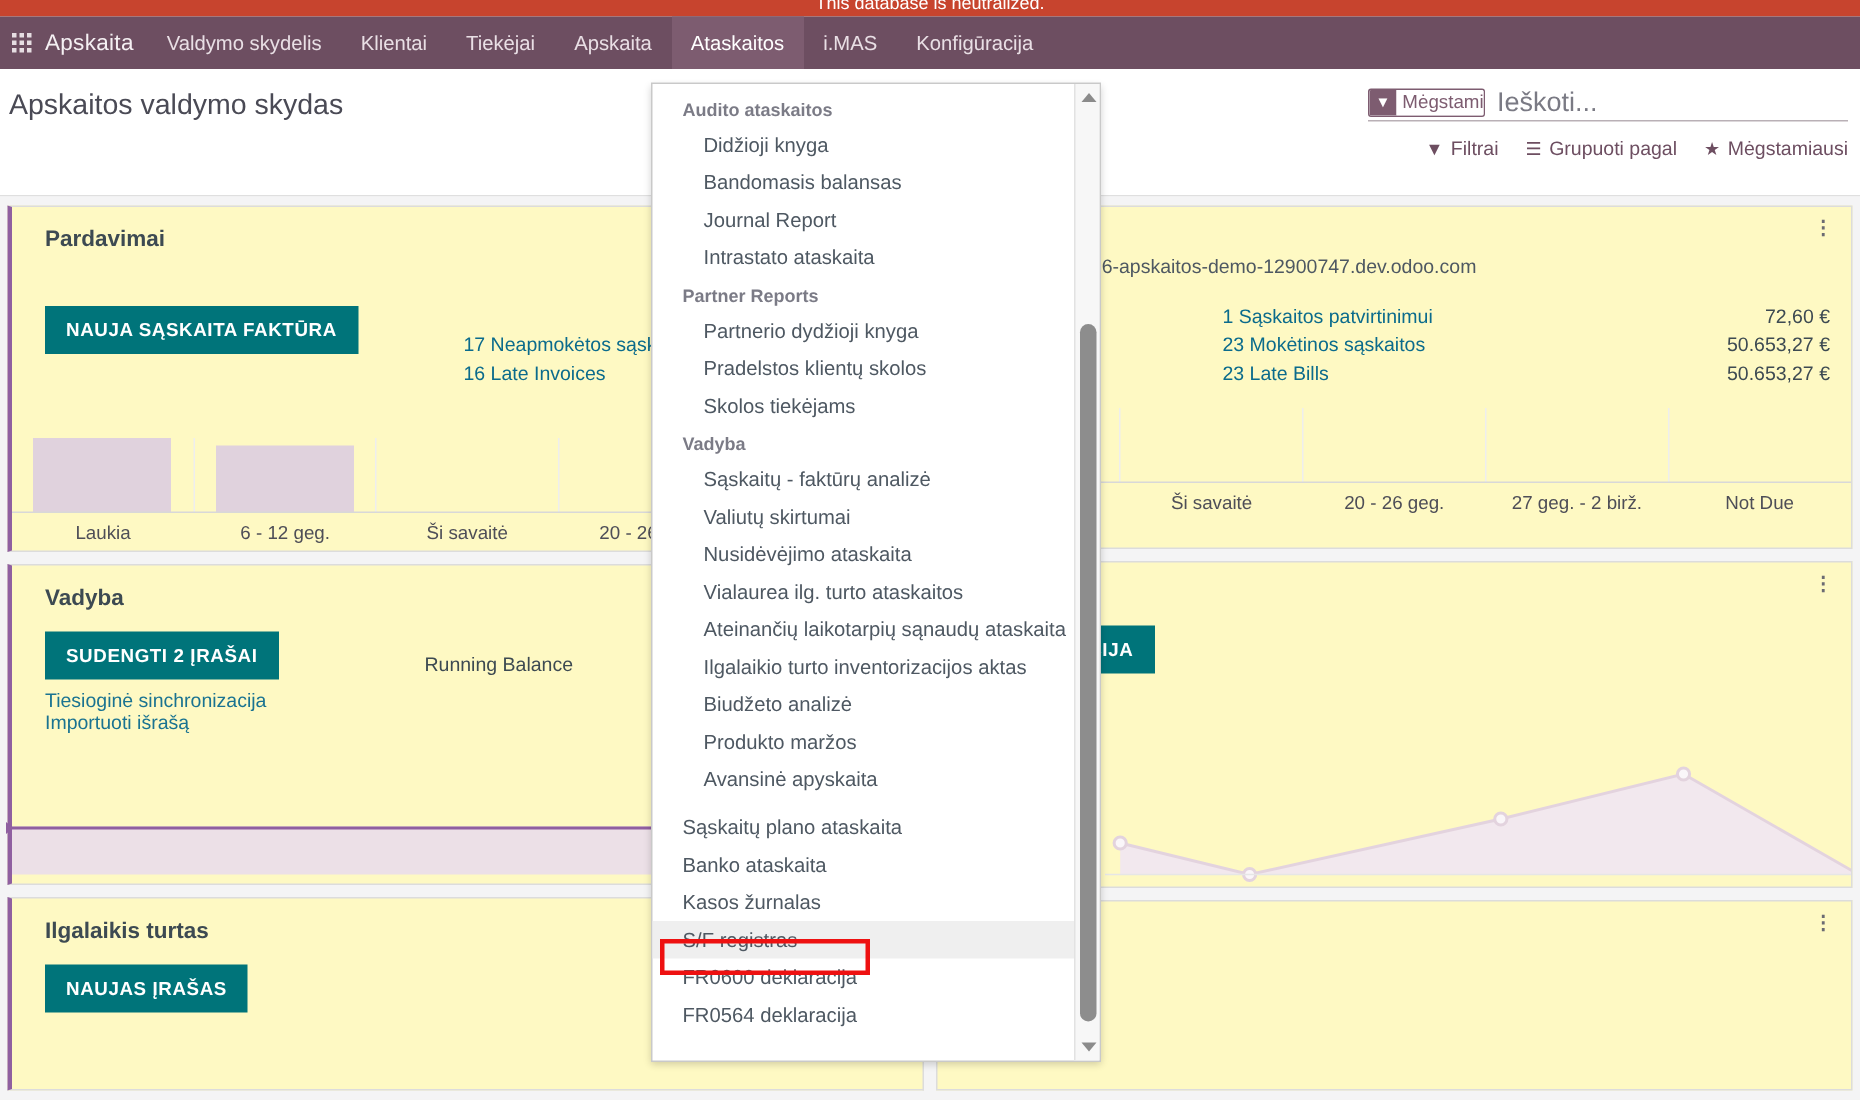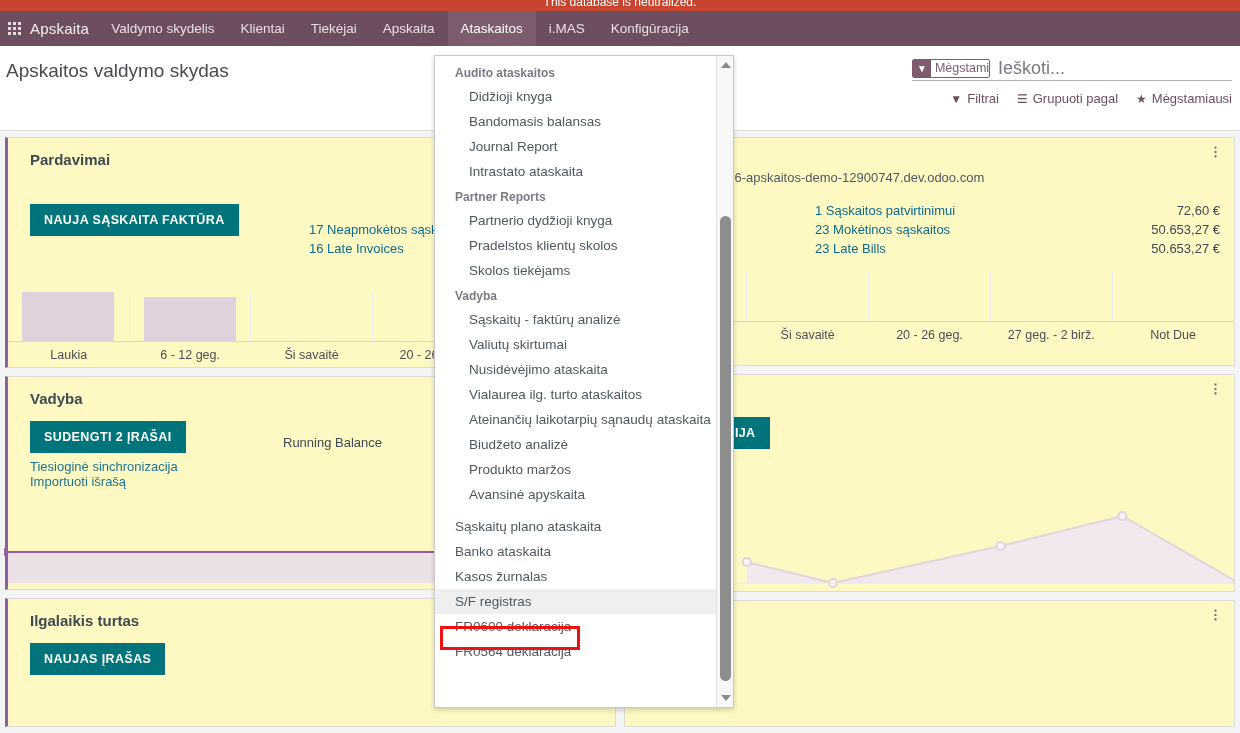--- a/index.html
+++ b/index.html
@@ -383,20 +383,21 @@
       <div class="dd-item">Partnerio dydžioji knyga</div>
       <div class="dd-item">Pradelstos klientų skolos</div>
       <div class="dd-item">Skolos tiekėjams</div>
 
       <div class="dd-section">Vadyba</div>
       <div class="dd-item">Sąskaitų - faktūrų analizė</div>
       <div class="dd-item">Valiutų skirtumai</div>
       <div class="dd-item">Nusidėvėjimo ataskaita</div>
       <div class="dd-item">Vialaurea ilg. turto ataskaitos</div>
       <div class="dd-item">Ateinančių laikotarpių sąnaudų ataskaita</div>
+      <div class="dd-item">Ilgalaikio turto inventorizacijos aktas</div>
       <div class="dd-item">Biudžeto analizė</div>
       <div class="dd-item">Produkto maržos</div>
       <div class="dd-item">Avansinė apyskaita</div>
 
       <div class="dd-sep"></div>
 
       <div class="dd-item flat">Sąskaitų plano ataskaita</div>
       <div class="dd-item flat">Banko ataskaita</div>
       <div class="dd-item flat">Kasos žurnalas</div>
       <div class="dd-item flat hl">S/F registras</div>

